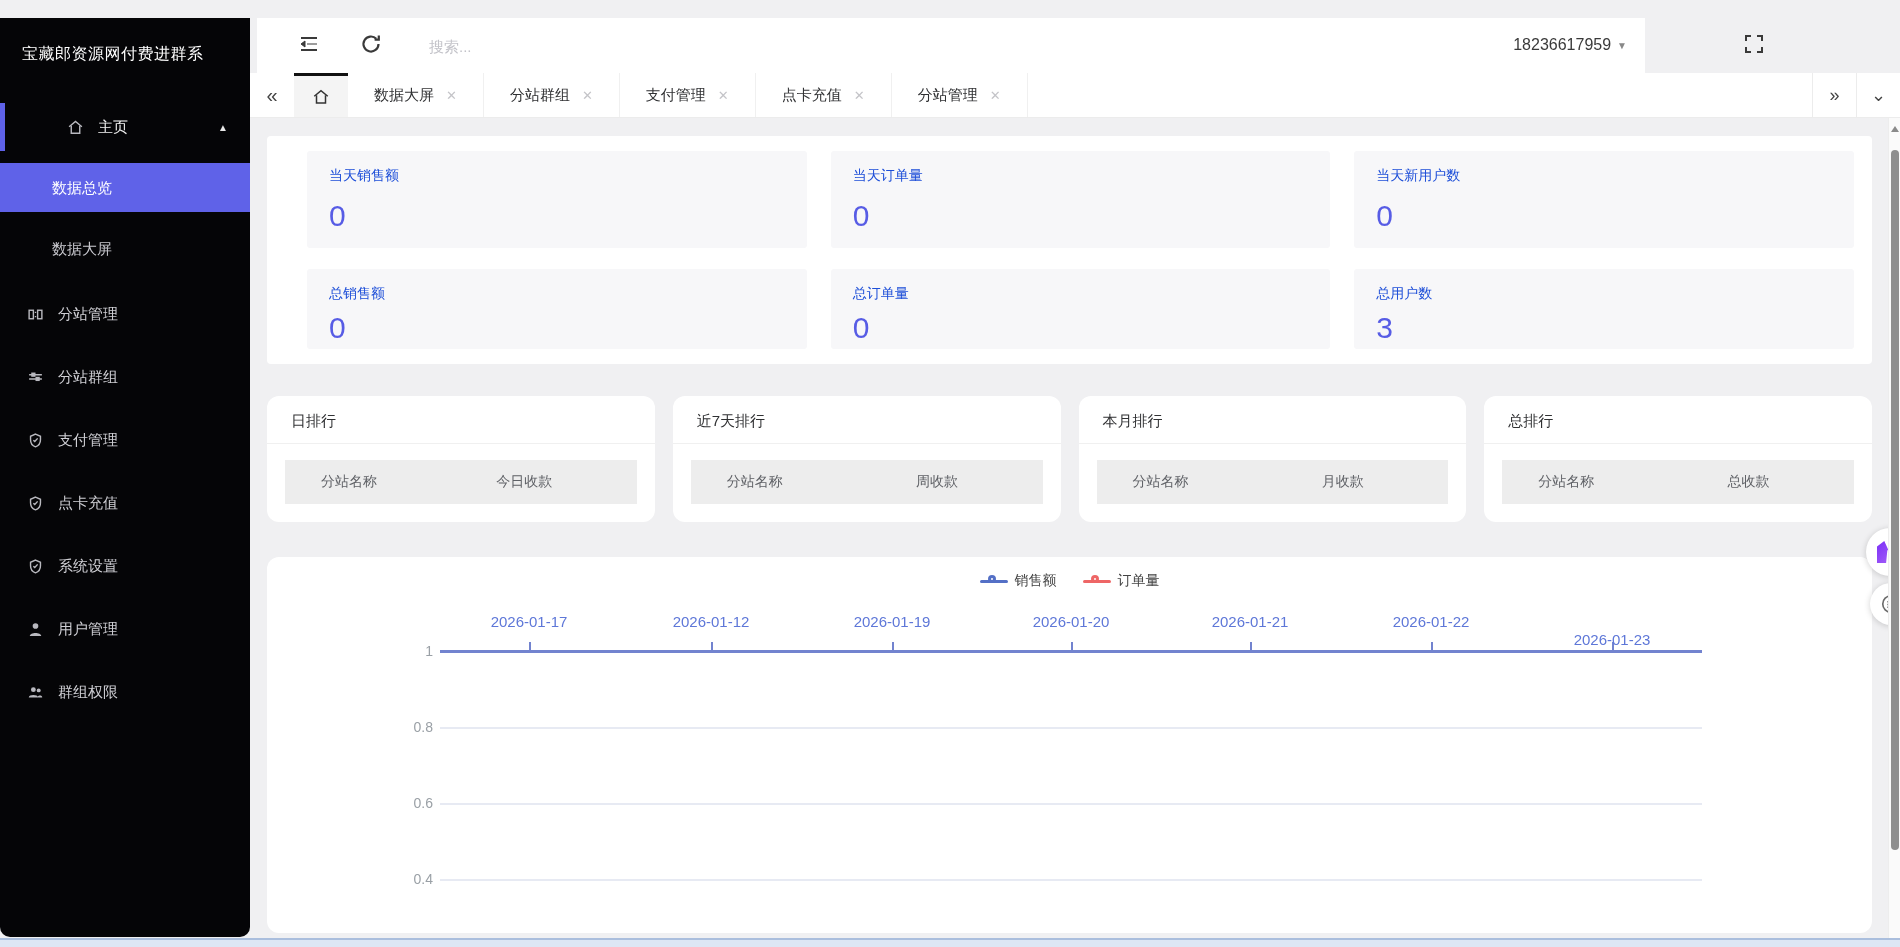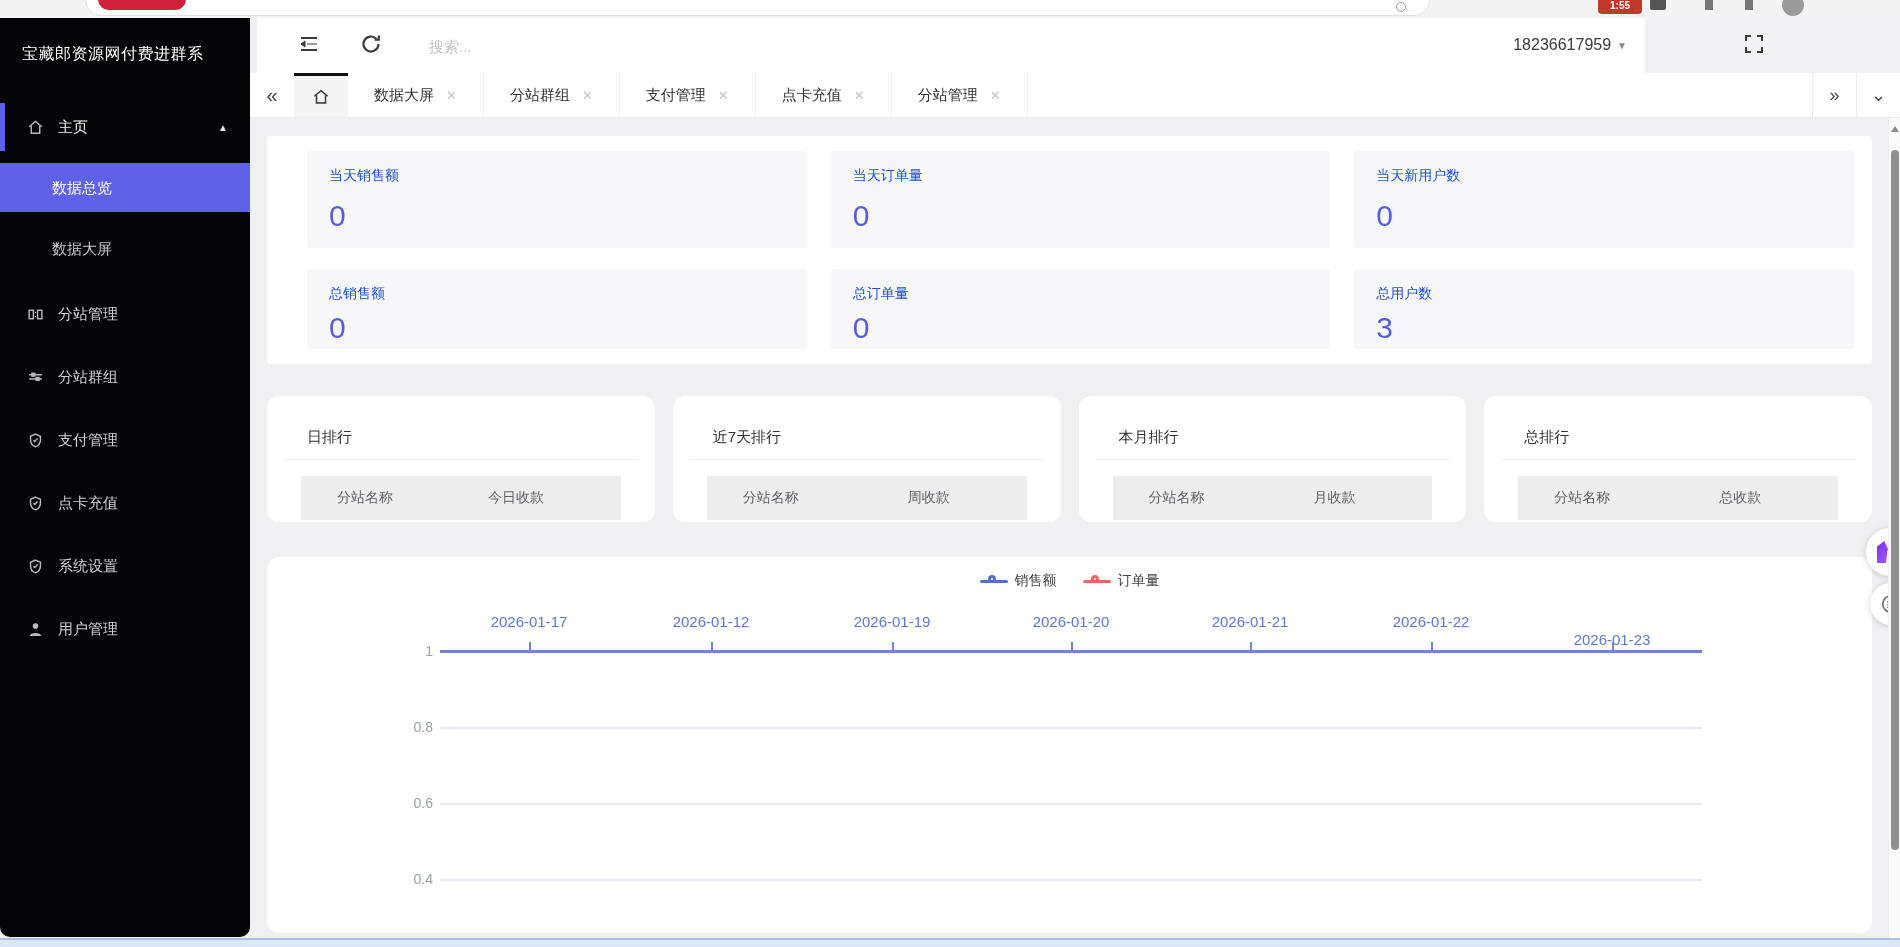--- a/index.html
+++ b/index.html
@@ -17,21 +17,21 @@
               color:#fff; font-size:10px; text-align:center; line-height:20px; font-weight:bold; }
   .darkicon { position:absolute; left:1650px; top:-2px; width:16px; height:12px; background:#555; border-radius:2px; }
   .tinyicon1 { position:absolute; left:1705px; top:0; width:8px; height:10px; background:#777; }
   .tinyicon2 { position:absolute; left:1745px; top:0; width:8px; height:10px; background:#777; }
   .avatar { position:absolute; left:1782px; top:-6px; width:22px; height:22px; background:#9b9b9b; border-radius:50%; }
 
   
   .sidebar { position:absolute; left:0; top:18px; width:250px; height:919px; background:#050507;
              border-radius:0 0 10px 10px; color:#d6d6da; z-index:5; }
   .sb-title { padding:26px 0 0 22px; color:#fff; font-size:16px; letter-spacing:.5px; white-space:nowrap; }
-  .sb-parent { position:relative; height:44px; margin-top:40px; display:flex; align-items:center; color:#f2f2f2; font-size:15px; }
+  .sb-parent { position:relative; height:44px; margin-top:40px; display:flex; align-items:center; color:#f2f2f2; font-size:15px;padding-left:40px; }
   .sb-stripe { position:absolute; left:0; top:-2px; width:5px; height:48px; background:#5f62e8; }
   .sb-parent .ic { margin:0 14px 0 26px; }
   .sb-caret { position:absolute; right:22px; font-size:10px; color:#e8e8e8; }
   .sb-sub { height:49px; line-height:49px; padding-left:52px; font-size:15px; color:#c9c9cf; margin-top:12px; }
   .sb-sub.active { background:#5f62e8; color:#fff; margin-top:14px; }
   .sb-item { height:44px; display:flex; align-items:center; font-size:15px; color:#cfcfd4; margin-top:19px; }
   .sb-item .ic { margin:0 14px 0 26px; }
   .ic { width:18px; height:18px; display:inline-flex; align-items:center; justify-content:center; color:#b9b9bf; }
   .ic svg { width:17px; height:17px; }
 
@@ -67,21 +67,21 @@
   .stats-row { display:flex; gap:24px; }
   .stats-row + .stats-row { margin-top:21px; }
   .stat-card { flex:1; background:#f7f7f9; border-radius:3px; padding:16px 22px; }
   .stat-card.tall { height:97px; }
   .stat-card.short { height:80px; }
   .stat-label { font-size:14px; color:#1d4ed8; }
   .stat-value { font-size:30px; color:#575ce5; margin-top:14px; }
   .stat-card.short .stat-value { margin-top:8px; }
 
   .rank-row { position:absolute; left:17px; top:278px; width:1605px; display:flex; gap:18px; }
-  .rank-card { flex:1; background:#fff; border-radius:12px; padding:16px; height:126px; }
+  .rank-card { flex:1; background:#fff; border-radius:12px; padding:0; height:126px; }
   .rank-title { font-size:15px; color:#303133; padding:16px 24px 12px 24px; border-bottom:1px solid #f0f0f0; }
   .rank-head { margin:16px 18px 0 18px; background:#ededed; height:44px; display:flex; align-items:center;
                font-size:14px; color:#5f6166; }
   .rank-col1 { margin-left:36px;text-align:right; }
   .rank-col2 { margin-left:auto; margin-right:24%; }
 
   .chart-panel { position:absolute; left:17px; top:439px; width:1605px; height:376px; background:#fff; border-radius:12px; }
   .legend { position:absolute; left:0; top:15px; width:100%; display:flex; justify-content:center; gap:26px; }
   .lg-item { display:flex; align-items:center; gap:7px; font-size:14px; color:#444; }
   .lg-line { position:relative; width:28px; height:3px; border-radius:2px; }
@@ -104,30 +104,20 @@
   .fb1 .logo { width:26px; height:22px; background:linear-gradient(135deg,#7b2ff7,#b06ef8); clip-path:polygon(0 100%,0 25%,28% 0,55% 70%,60% 0,100% 0,100% 100%,70% 100%,40% 40%,35% 100%); }
   .fb2 { right:-12px; top:583px; width:42px; height:42px; display:flex; align-items:center; justify-content:center; color:#6b6b6b; }
 
   .bottombar { position:absolute; left:0; bottom:0; width:1900px; height:9px; background:#dde6f4; border-top:2px solid #aabedd; z-index:7; }
 </style>
 </head>
 <body>
 
 <div class="page">
 
-  <div class="browser">
-    <div class="addrbar"></div>
-    <div class="redpill"></div>
-    <div class="addr-star"></div>
-    <div class="redbadge">1:55</div>
-    <div class="darkicon"></div>
-    <div class="tinyicon1"></div>
-    <div class="tinyicon2"></div>
-    <div class="avatar"></div>
-  </div>
 
   <div class="sidebar">
     <div class="sb-title">宝藏郎资源网付费进群系</div>
 
     <div class="sb-parent">
       <div class="sb-stripe"></div>
       <span class="ic">
         <svg viewBox="0 0 24 24" fill="none" stroke="currentColor" stroke-width="2">
             <path d="M3 11 L12 3.5 L21 11"></path>
             <path d="M6 9.5 V20 H18 V9.5"></path>
@@ -195,20 +185,31 @@
     <div class="sb-item">
       <span class="ic">
         <svg viewBox="0 0 24 24" fill="currentColor">
             <circle cx="12" cy="7" r="4"></circle>
             <path d="M4 21 C4 15.5 20 15.5 20 21 Z"></path>
           </svg>
       </span>
       <span>用户管理</span>
     </div>
 
+    <div class="sb-item">
+      <span class="ic">
+        <svg viewBox="0 0 24 24" fill="currentColor">
+            <circle cx="9" cy="8" r="3.4"></circle>
+            <path d="M2.5 19 C2.5 14.5 15.5 14.5 15.5 19 Z"></path>
+            <circle cx="16.5" cy="9" r="2.8"></circle>
+            <path d="M14.5 18.5 C15.5 15.5 21.5 15 21.5 19 L16 19 Z"></path>
+          </svg>
+      </span>
+      <span>群组权限</span>
+    </div>
   </div>
 
   <div class="hdr">
     <div class="hdr-ic fold">
       <svg viewBox="0 0 24 24" fill="none" stroke="currentColor" stroke-width="2">
           <path d="M4 6 h16"></path>
           <path d="M10 12 h10 M4 12 l4 -3 v6 z" fill="currentColor" stroke-width="1"></path>
           <path d="M4 18 h16"></path>
         </svg>
     </div>

